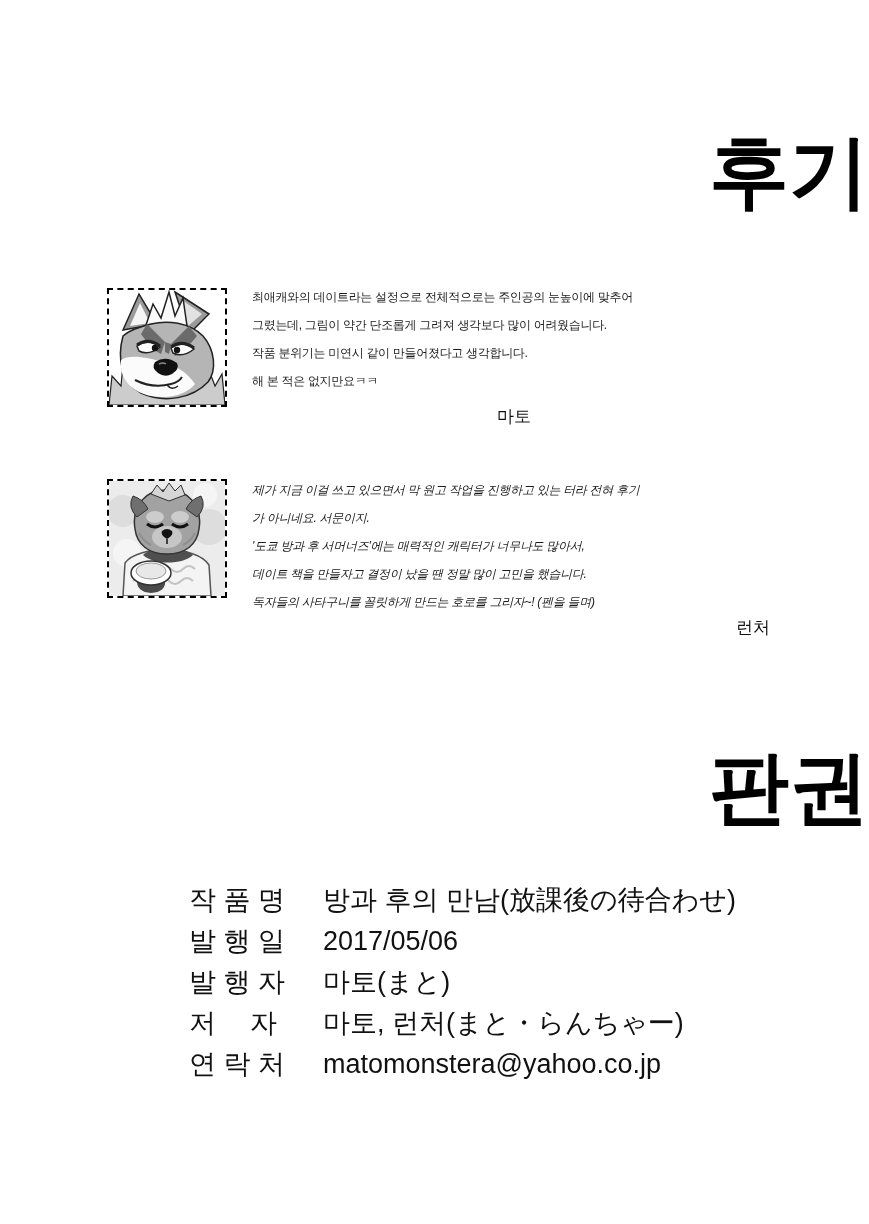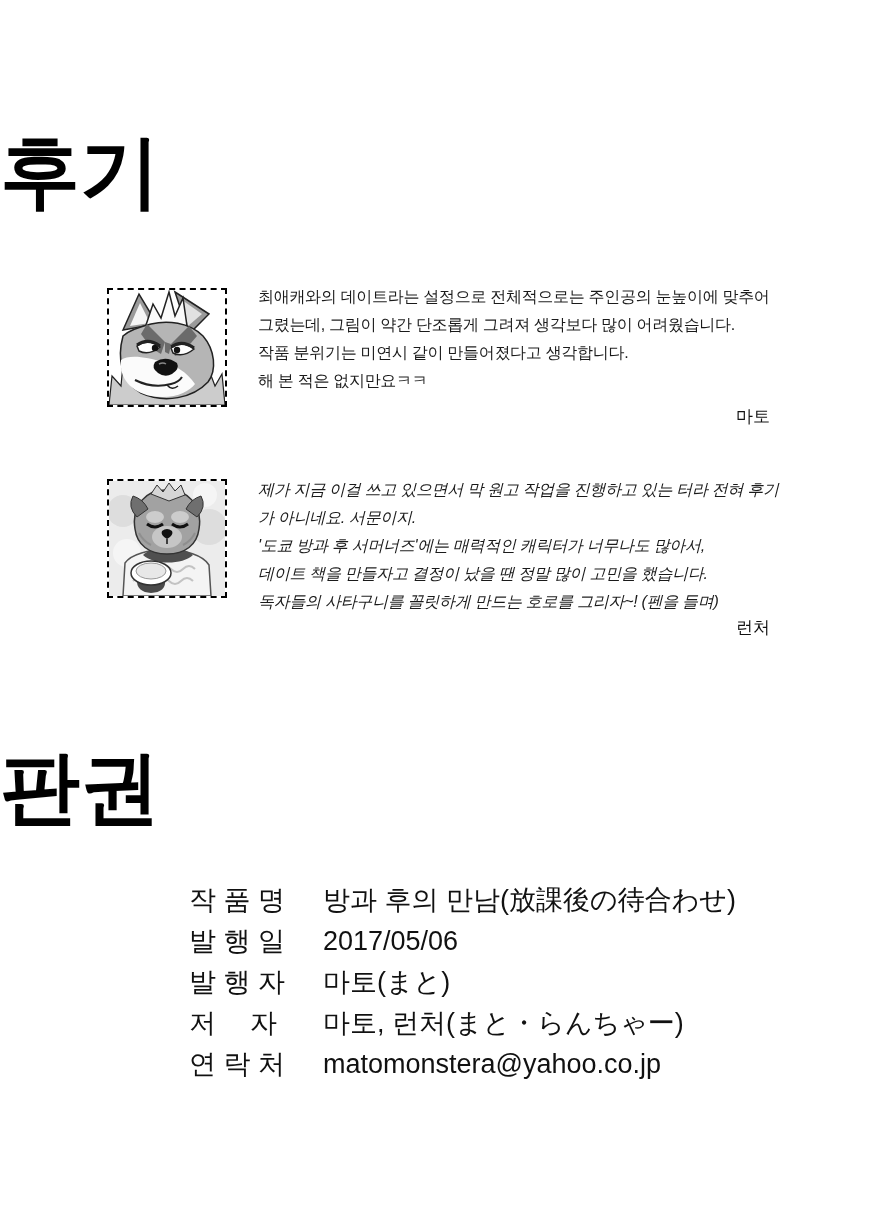--- a/index.html
+++ b/index.html
@@ -10,21 +10,21 @@
     background: #ffffff;
     color: #111111;
     font-family: "Liberation Sans", sans-serif;
     overflow: hidden;
   }
   .big-title {
     position: absolute;
     left: 0;
     width: 100%;
     margin: 0;
-    text-align: left;
+    text-align: right;
     font-size: 80px;
     line-height: 92px;
     font-weight: 700;
     color: #000000;
     letter-spacing: 0;
   }
   #title-afterword { top: 126px; }
   #title-colophon  { top: 742px; }
 
   .portrait {
@@ -35,40 +35,40 @@
     box-sizing: border-box;
     background: #ffffff;
     overflow: hidden;
   }
   .p1 { left: 107px; top: 288px; }
   .p2 { left: 107px; top: 479px; }
   .portrait svg { display: block; width: 100%; height: 100%; }
 
   .entry-text {
     position: absolute;
-    left: 258px;
+    left: 252px;
     width: 512px;
-    font-size: 16px;
+    font-size: 12px;
     line-height: 28px;
     letter-spacing: -0.3px;
     color: #1a1a1a;
   }
   .entry-text .tline { white-space: nowrap; }
   .t1 { top: 283px; }
   .t2 { top: 476px; font-style: italic; }
 
   .signature {
     position: absolute;
     left: 258px;
     width: 512px;
     text-align: right;
     font-size: 17px;
     color: #111111;
   }
-  .s1 { top: 405px; }
+  .s1 { top: 405px; text-align: center; }
   .s2 { top: 616px; }
 
   .colophon {
     position: absolute;
     left: 189px;
     top: 882px;
   }
   .crow {
     display: flex;
     align-items: baseline;

